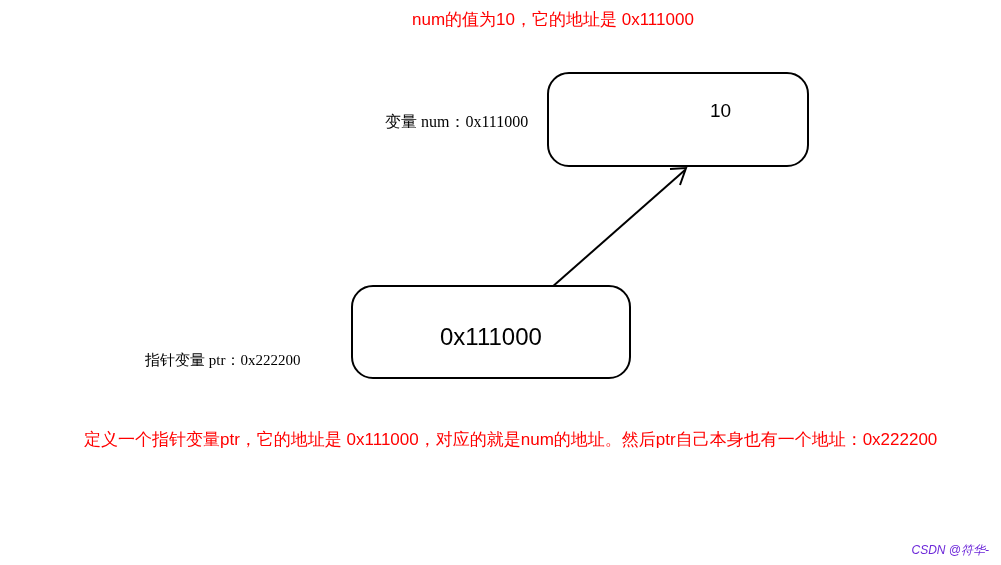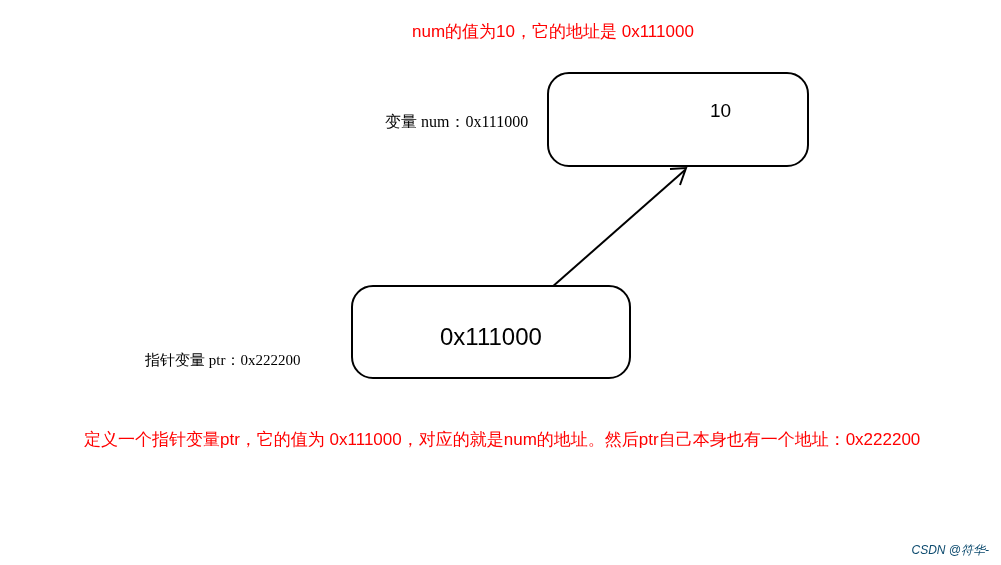--- a/index.html
+++ b/index.html
@@ -9,21 +9,21 @@
     }
     body {
       width: 1001px;
       height: 565px;
       background: #ffffff;
       position: relative;
       font-family: "SimSun", "宋体", sans-serif;
     }
     .explanation-top {
       position: absolute;
-      top: 20px;
+      top: 8px;
       left: 412px;
       color: #ff0000;
       font-size: 17px;
       font-family: "SimSun", "宋体", sans-serif;
     }
     .box-num {
       position: absolute;
       top: 72px;
       left: 547px;
       width: 262px;
@@ -91,21 +91,21 @@
       width: 860px;
       color: #ff0000;
       font-size: 17px;
       line-height: 1.55;
       font-family: "SimSun", "宋体", sans-serif;
     }
     .watermark {
       position: absolute;
       bottom: 6px;
       right: 12px;
-      color: #0c4a6e;
+      color: #6d28d9;
       font-size: 12px;
       font-style: italic;
       font-family: Arial, sans-serif;
     }
   </style>
 </head>
 <body>
 
 <div class="explanation-top">num的值为10，它的地址是 0x111000</div>
 
@@ -117,15 +117,15 @@
 <svg class="arrow-svg" viewBox="0 0 200 145">
   <line x1="28" y1="140" x2="170" y2="15" stroke="#000000" stroke-width="2"></line>
   <polyline points="155,14 171,13 165,30" fill="none" stroke="#000000" stroke-width="2"></polyline>
 </svg>
 
 <div class="label-ptr">指针变量 ptr：0x222200</div>
 
 <div class="box-ptr"></div>
 <div class="ptr-value">0x111000</div>
 
-<div class="explanation-bottom">定义一个指针变量ptr，它的值为 0x111000，对应的就是num的地址。然后ptr自己本身也有一个地址：0x222200</div>
+<div class="explanation-bottom">定义一个指针变量ptr，它的地址是 0x111000，对应的就是num的地址。然后ptr自己本身也有一个地址：0x222200</div>
 
 <div class="watermark">CSDN @符华-</div>
 
 </body></html>

